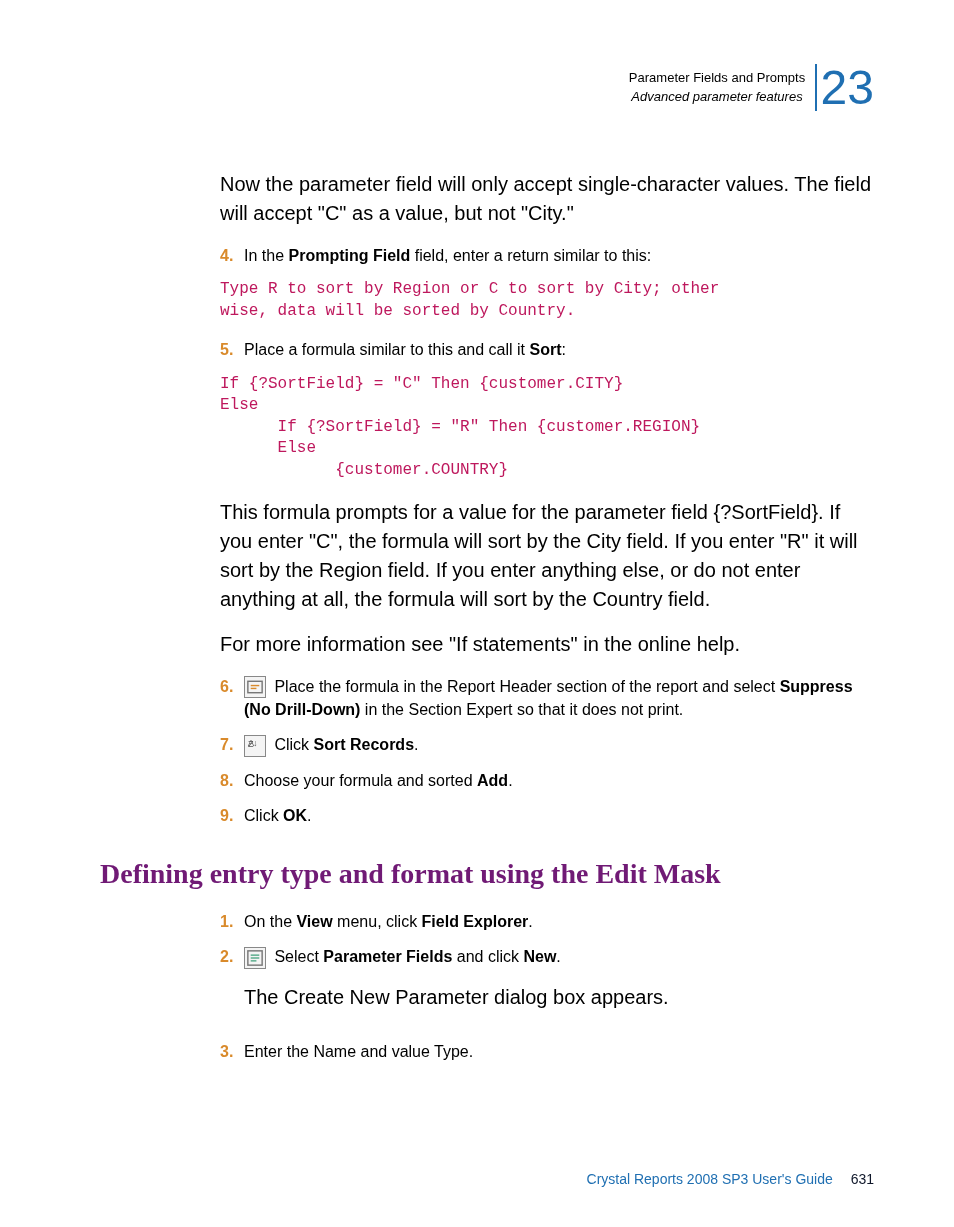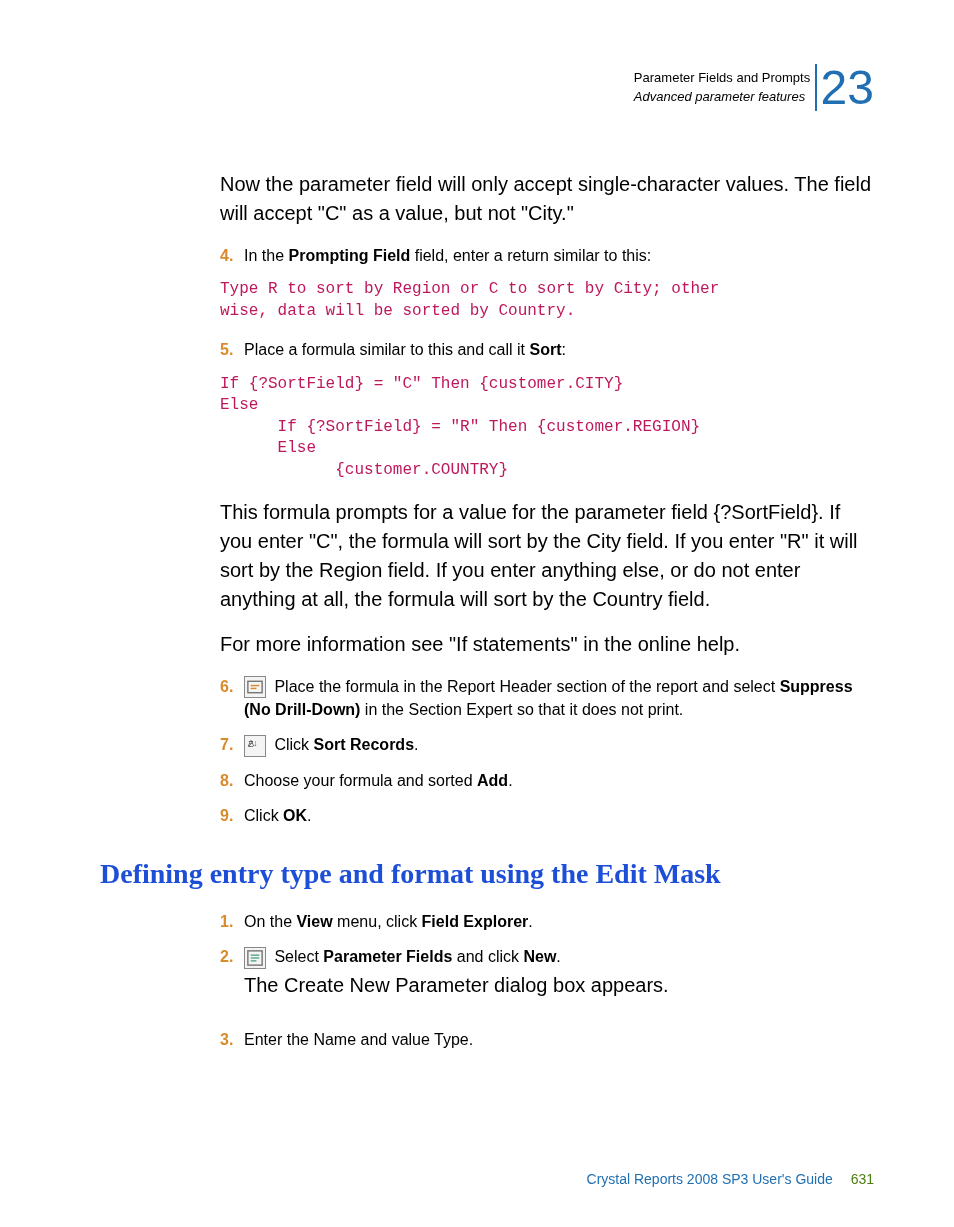--- a/index.html
+++ b/index.html
@@ -16,23 +16,24 @@
   }
   .header {
     text-align: right;
     margin-bottom: 50px;
     position: relative;
     height: 60px;
   }
   .header-text {
     display: inline-block;
     vertical-align: middle;
-    text-align: left;
+    text-align: center;
     font-size: 13px;
     line-height: 1.4;
+    margin-right: 5px;
   }
   .header-text .line2 { font-style: italic; }
   .chapter-num {
     display: inline-block;
     vertical-align: middle;
     font-family: Liberation Sans, sans-serif;
     font-size: 48px;
     color: #1f6fb2;
     font-weight: normal;
     position: relative;
@@ -103,34 +104,34 @@
   }
   .icon-sort::before {
     content: "Z";
     font-size: 9px;
     position: absolute;
     bottom: 2px;
     left: 3px;
   }
   .section-heading {
     font-family: "Palatino Linotype", "Book Antiqua", Georgia, serif;
-    color: #1d4ed8;
+    color: #701a75;
     font-size: 28px;
     font-weight: bold;
     margin: 30px 0 20px -120px;
   }
   .footer {
     position: absolute;
     bottom: 40px;
     right: 80px;
     font-size: 14px;
     color: #1f6fb2;
   }
   .footer .pnum {
-    color: #4d7c0f;
+    color: #0f172a;
     margin-left: 14px;
   }
   b { font-weight: bold; }
 </style>
 </head>
 <body>
 
 <div class="page">
   <div class="header">
     <span class="header-text">
@@ -218,21 +219,21 @@
       <span class="list-num">2.</span>
       <span class="list-body">
         <span class="icon-box">
           <svg viewBox="0 0 14 14">
               <rect x="2" y="2" width="10" height="10" fill="none" stroke="#777"></rect>
               <line x1="4" y1="5" x2="10" y2="5" stroke="#5a8"></line>
               <line x1="4" y1="7" x2="10" y2="7" stroke="#5a8"></line>
               <line x1="4" y1="9" x2="8" y2="9" stroke="#5a8"></line>
             </svg>
         </span><span> Select </span><b>Parameter Fields</b><span> and click </span><b>New</b><span>.</span>
-        <p class="para" style="margin-top:2px;">The Create New Parameter dialog box appears.</p>
+        <p class="para" style="margin-top:14px;">The Create New Parameter dialog box appears.</p>
       </span>
     </div>
 
     <div class="list-item">
       <span class="list-num">3.</span>
       <span class="list-body">Enter the Name and value Type.</span>
     </div>
 
   </div>
 </div>

